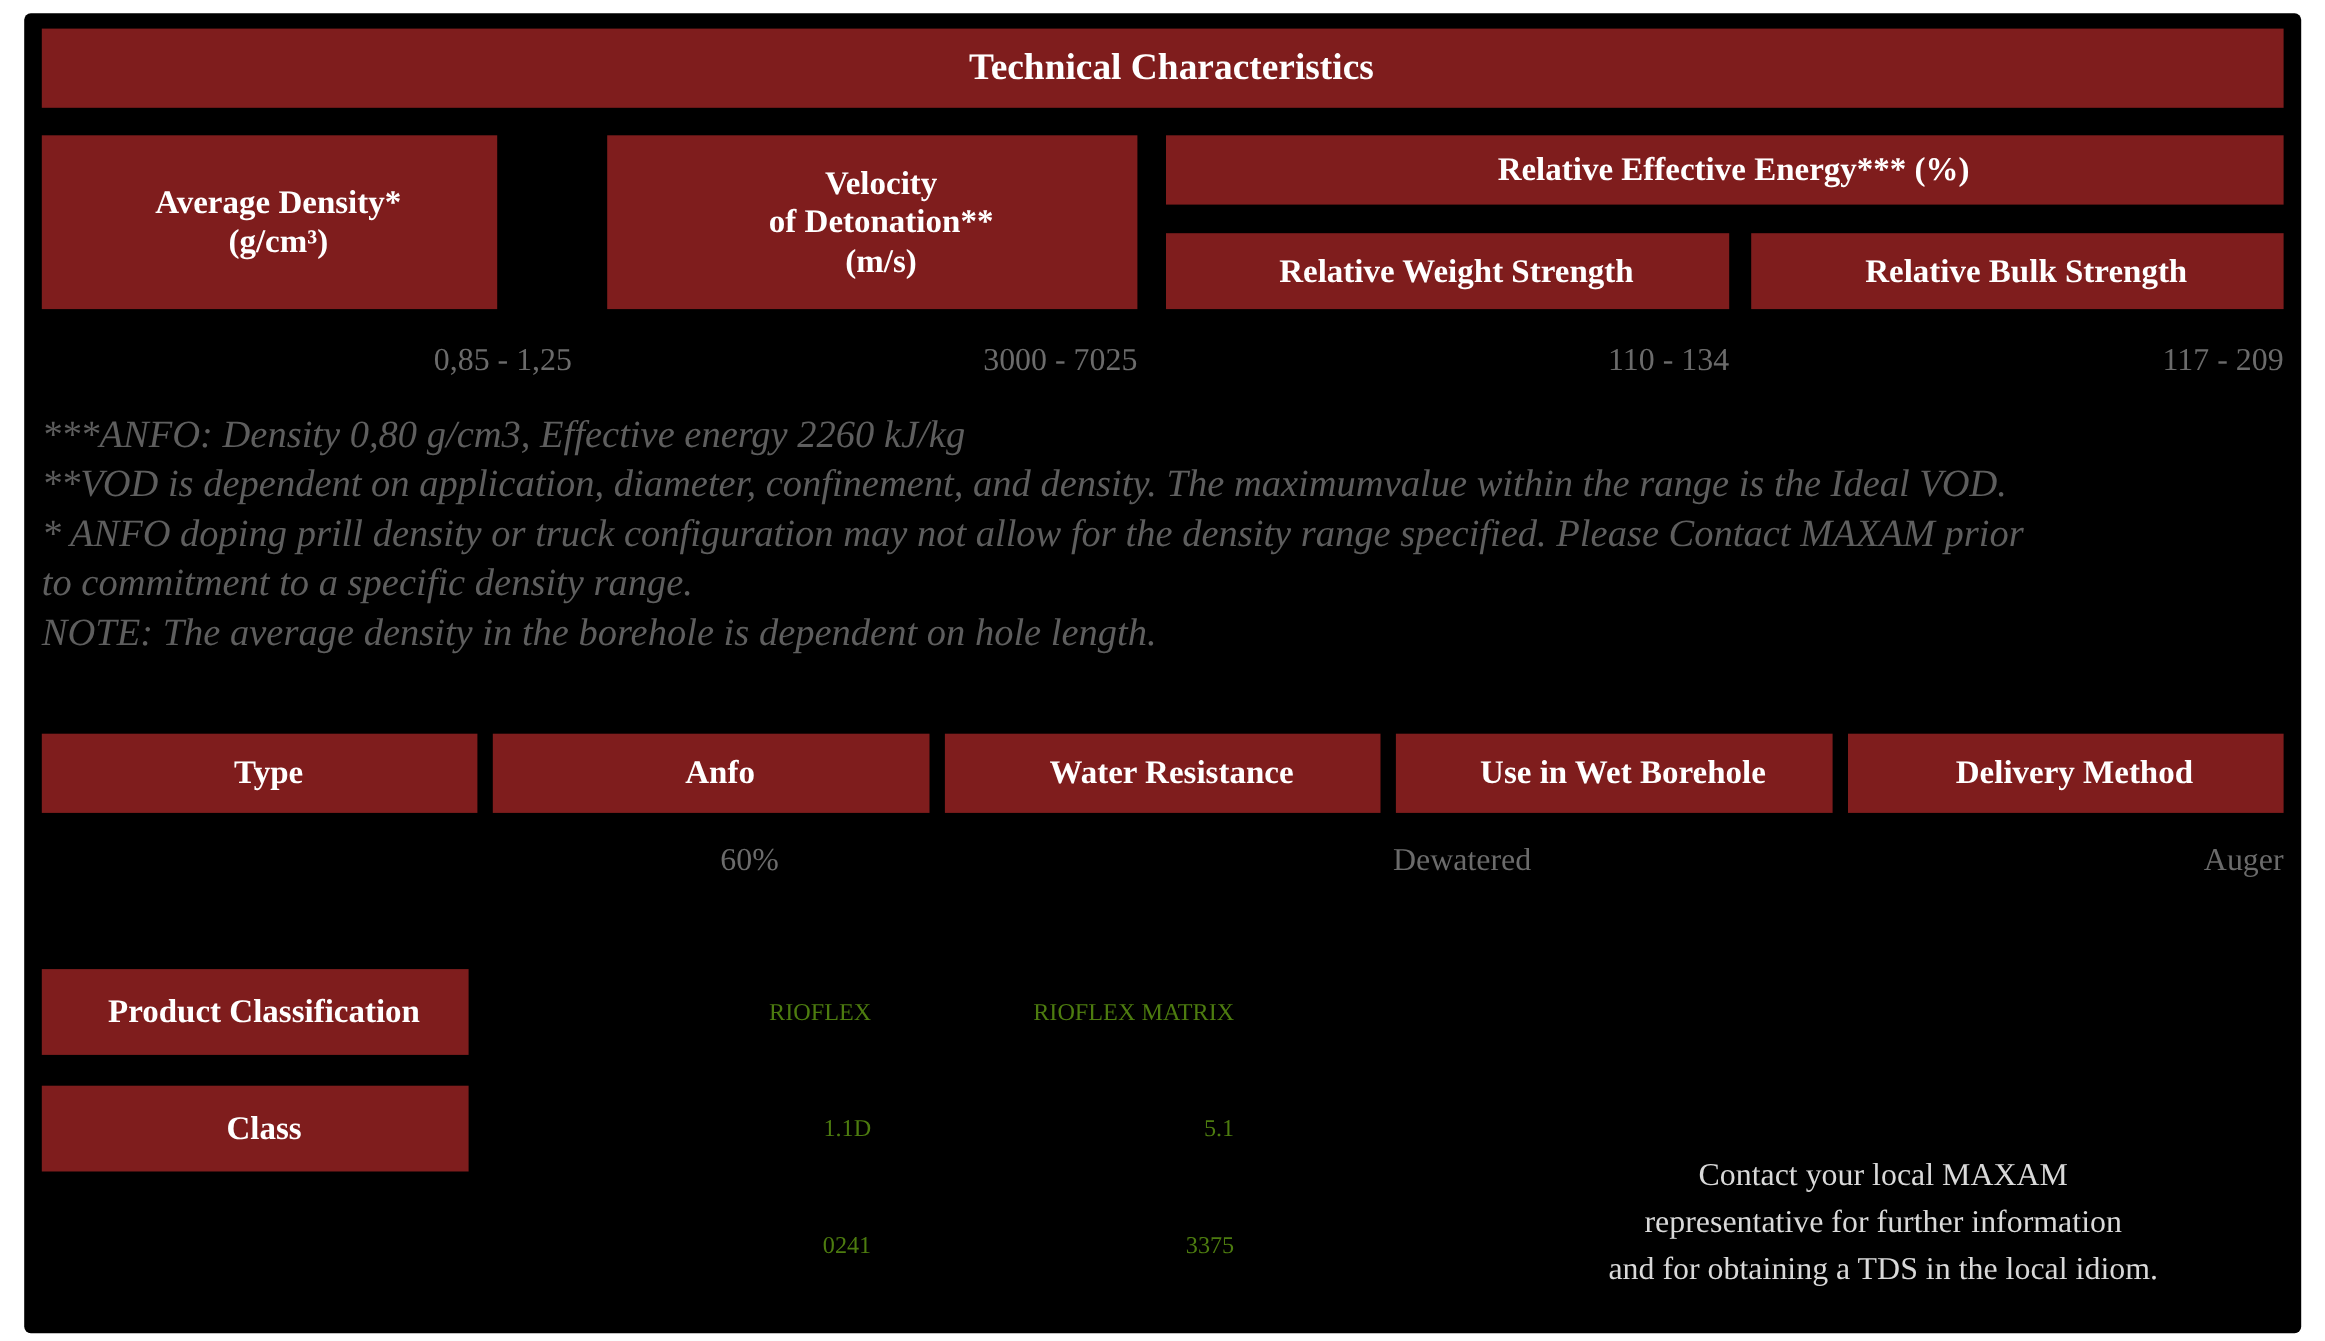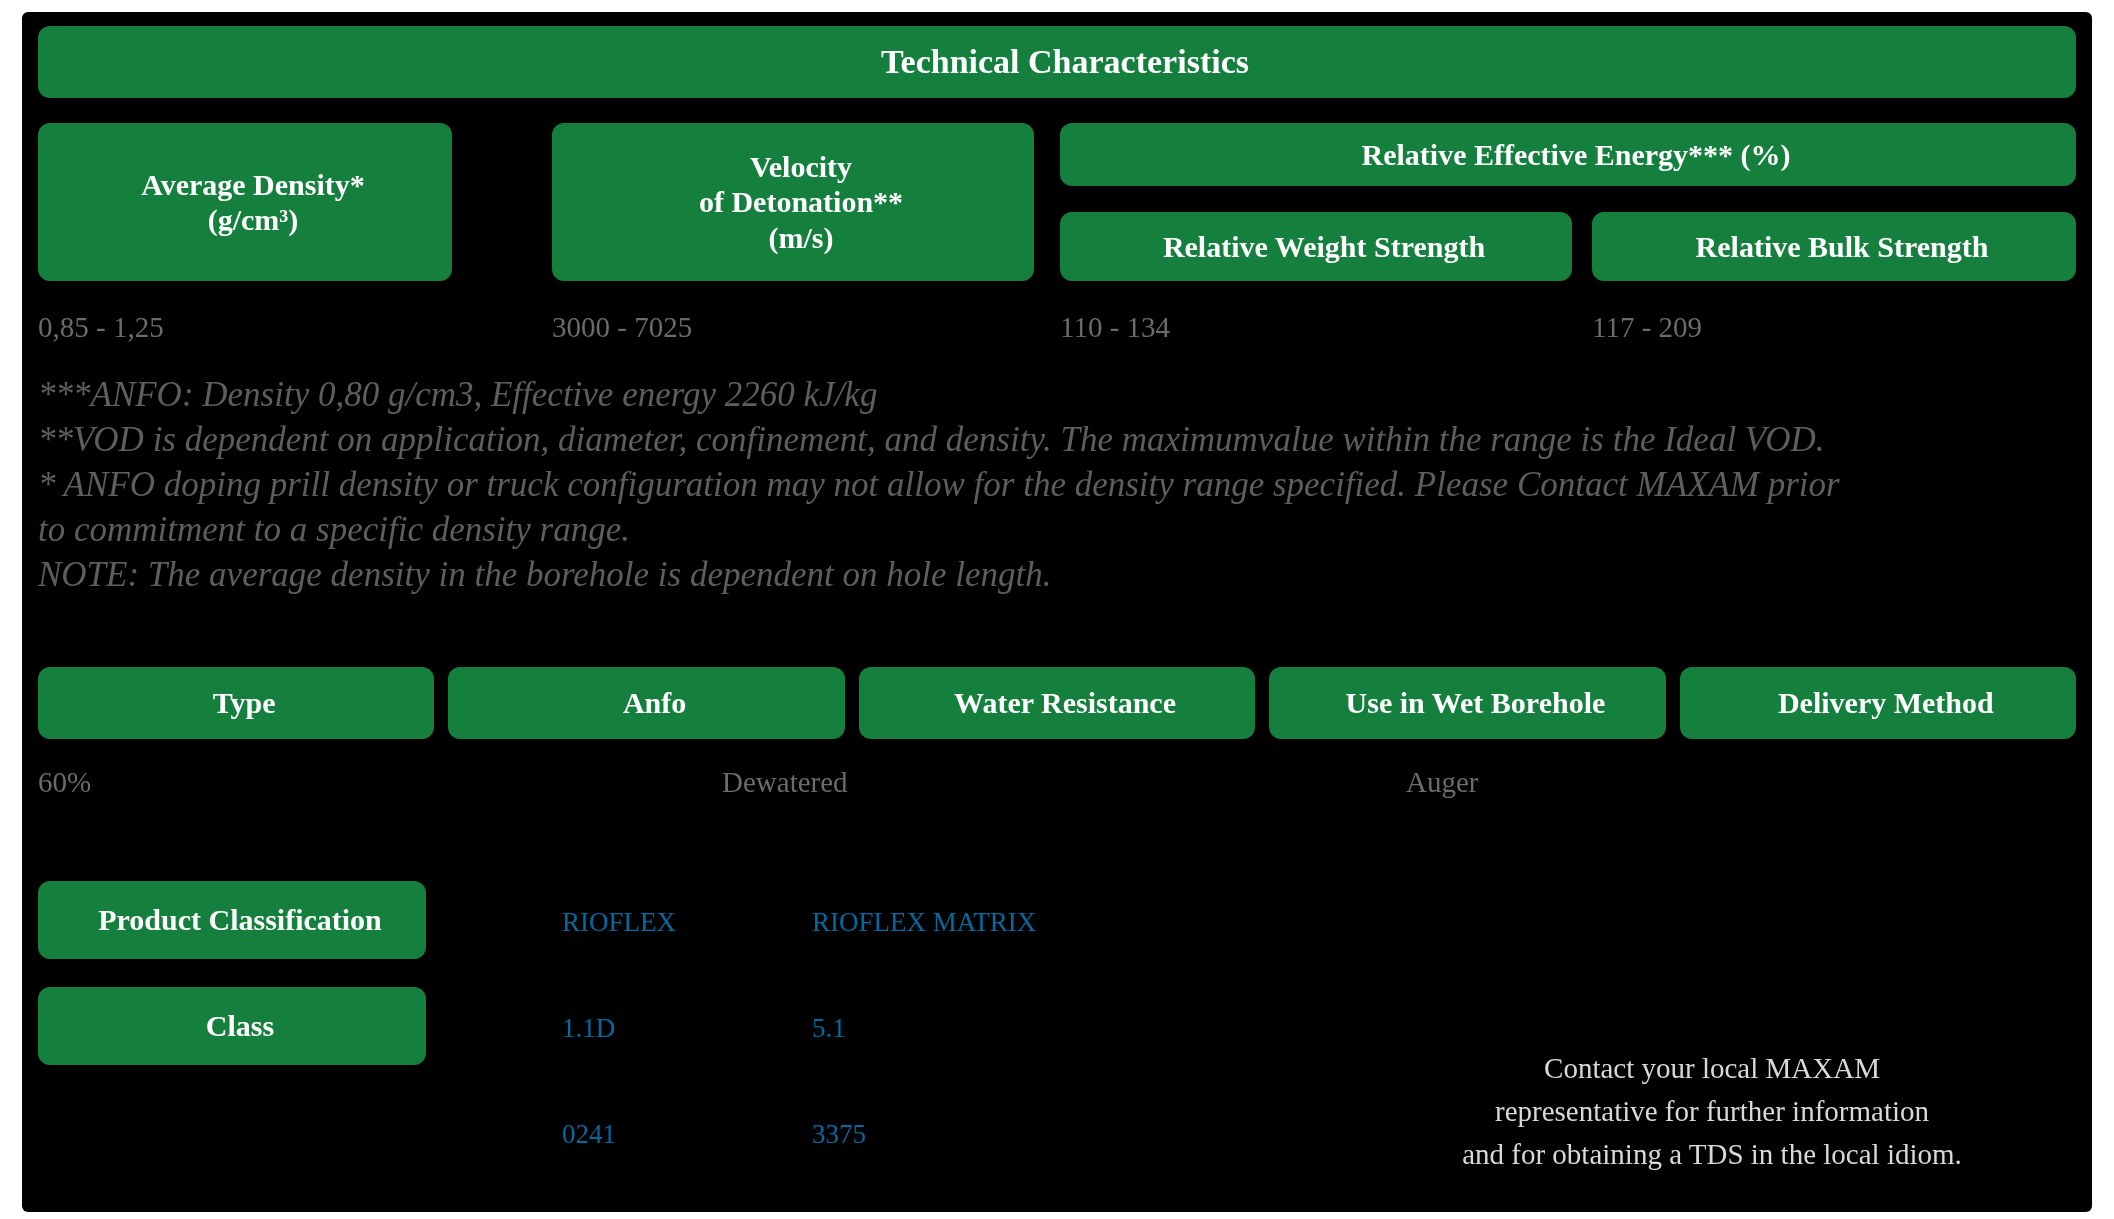--- a/index.html
+++ b/index.html
@@ -20,35 +20,35 @@
     left: 22px;
     top: 12px;
     width: 2070px;
     height: 1200px;
     background: #000000;
     border-radius: 6px;
     overflow: hidden;
   }
 
   .pill {
-    background: #15803d;
+    background: #7f1d1d;
     color: #ffffff;
-    border-radius: 12px;
+    border-radius: 0;
     display: flex;
     align-items: center;
     justify-content: center;
     text-align: center;
     font-weight: bold;
     line-height: 1.18;
     padding-left: 16px;
   }
 
   .value {
     color: #6b6b6b;
-    text-align: left;
+    text-align: right;
     font-size: 29px;
     line-height: 1.1;
   }
 
   
   .title-bar {
     position: absolute;
     left: 16px;
     top: 14px;
     width: 2038px;
@@ -148,23 +148,23 @@
     width: 388px;
     height: 78px;
     font-size: 30px;
   }
   .cls-1 { top: 869px; }
   .cls-2 { top: 975px; }
   .cls-3 { top: 1081px; }
 
   .cls-val {
     position: absolute;
-    color: #0369a1;
-    font-size: 27px;
-    text-align: left;
+    color: #4d7c0f;
+    font-size: 22px;
+    text-align: right;
   }
   .col-a { left: 540px; width: 230px; }
   .col-b { left: 790px; width: 310px; }
   .crow-1 { top: 895px; }
   .crow-2 { top: 1001px; }
   .crow-3 { top: 1107px; }
 
   .contact {
     position: absolute;
     left: 1310px;

